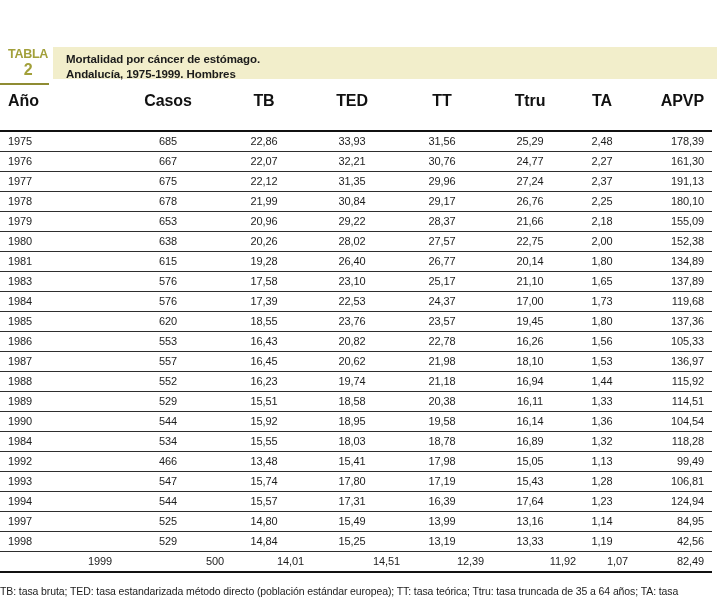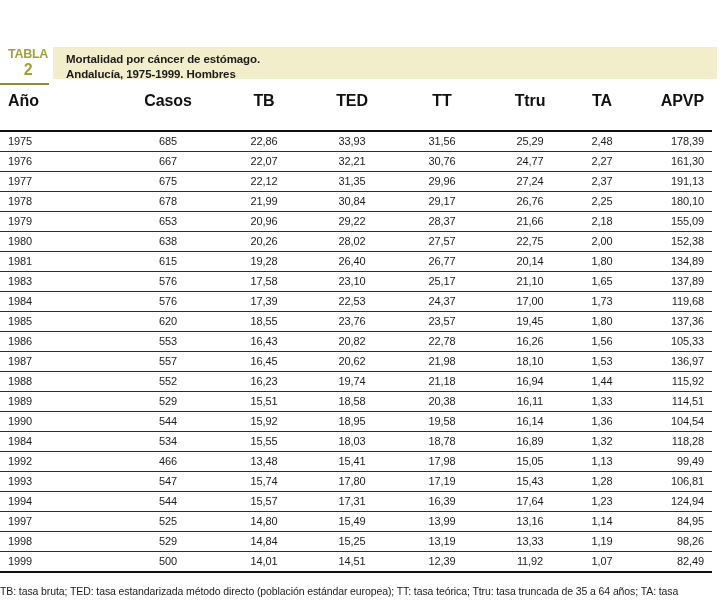--- a/index.html
+++ b/index.html
@@ -50,21 +50,21 @@
     border-bottom:2px solid var(--line-thick);
     letter-spacing:-0.1px;
   }
   tbody td{
     font-size:11px;color:#1d1d1d;
     height:19px;line-height:19px;
     border-bottom:1px solid var(--line-thin);
     letter-spacing:-0.1px;
     white-space:nowrap;overflow:hidden;
   }
-  tbody tr:last-child td{border-bottom:2px solid var(--line-thick);}
+  tbody tr:last-child td{border-bottom:2px solid var(--line-thick);text-align:right;}
   .c0{text-align:left;padding-left:8px;}
   .c1,.c2,.c3,.c4,.c5,.c6{text-align:center;}
   .c7{text-align:right;padding-right:8px;}
   
   .footnote{
     margin-top:11px;width:718px;
     font-size:10.5px;line-height:1.35;color:#1c1c1c;
     letter-spacing:-0.1px;
   }
 </style>
@@ -308,21 +308,21 @@
         <td class="c7">84,95</td>
       </tr>
       <tr>
         <td class="c0">1998</td>
         <td class="c1">529</td>
         <td class="c2">14,84</td>
         <td class="c3">15,25</td>
         <td class="c4">13,19</td>
         <td class="c5">13,33</td>
         <td class="c6">1,19</td>
-        <td class="c7">98,26</td>
+        <td class="c7">42,56</td>
       </tr>
       <tr>
         <td class="c0">1999</td>
         <td class="c1">500</td>
         <td class="c2">14,01</td>
         <td class="c3">14,51</td>
         <td class="c4">12,39</td>
         <td class="c5">11,92</td>
         <td class="c6">1,07</td>
         <td class="c7">82,49</td>

